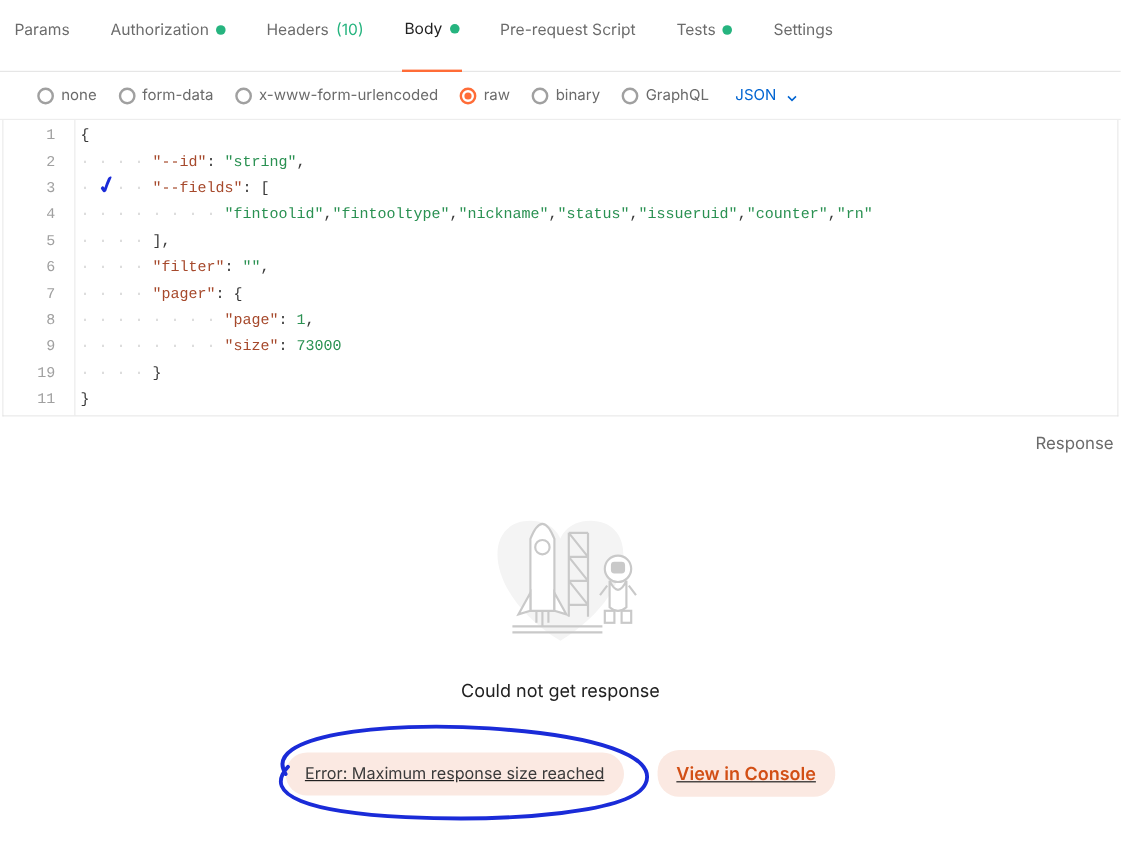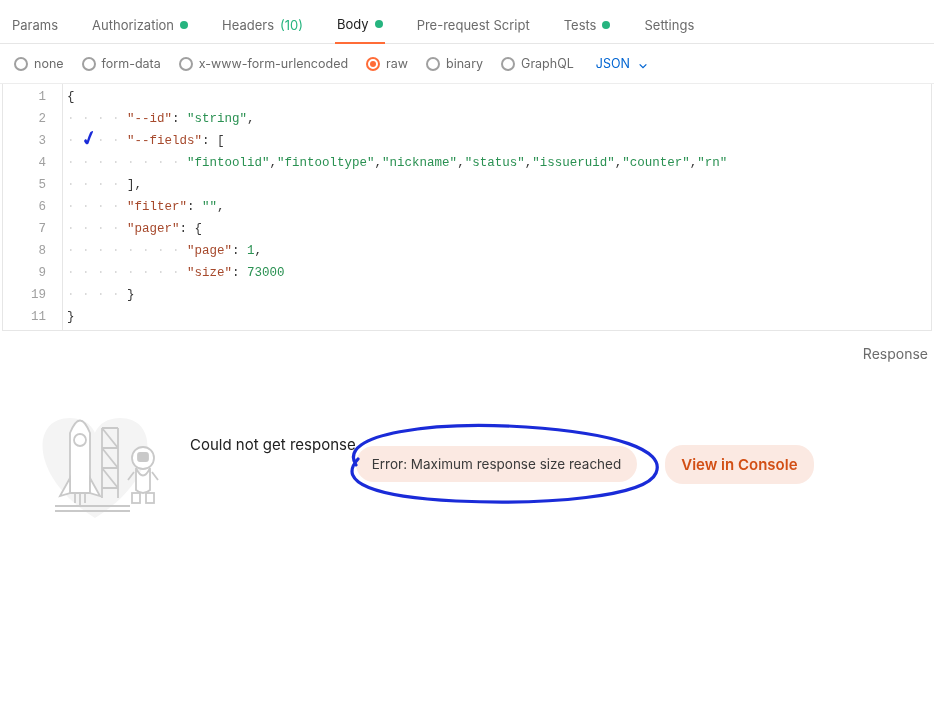--- a/index.html
+++ b/index.html
@@ -15,21 +15,21 @@
 
     
     .tabs {
       display: flex;
       align-items: center;
       gap: 30px;
       padding: 10px 10px 0 10px;
       border-bottom: 1px solid #e6e6e6;
     }
     .tab {
-      padding: 6px 2px 10px 2px;
+      padding: 6px 2px 26px 2px;
       color: #6b6b6b;
       cursor: pointer;
       display: flex;
       align-items: center;
       gap: 6px;
       font-size: 13px;
     }
     .tab.active {
       color: #212121;
       border-bottom: 2px solid #ff6c37;
@@ -43,21 +43,21 @@
     }
     .count {
       color: #26b47f;
     }
 
     
     .body-types {
       display: flex;
       align-items: center;
       gap: 18px;
-      padding: 12px 14px;
+      padding: 12px 31px;
       border-bottom: 1px solid #ededed;
     }
     .radio-opt {
       display: flex;
       align-items: center;
       gap: 6px;
       color: #6b6b6b;
       cursor: pointer;
       font-size: 12.5px;
     }
@@ -159,38 +159,40 @@
 
     
     .response-header {
       padding: 14px 6px 6px 6px;
       color: #6b6b6b;
       font-size: 14px;
       text-align: right;
     }
     .response-body {
       display: flex;
+      flex-direction: column;
       align-items: center;
       padding-top: 10px;
     }
     .illustration {
       width: 190px;
       height: 150px;
       margin-bottom: 22px;
     }
     .resp-msg {
       color: #212121;
       font-size: 15px;
       margin-bottom: 40px;
     }
     .resp-error-row {
       display: flex;
       align-items: center;
       gap: 28px;
       position: relative;
+      text-decoration: underline;
     }
     .error-badge {
       background: #fbe9e2;
       color: #3a3a3a;
       padding: 10px 16px;
       border-radius: 18px;
       font-size: 13.5px;
     }
     .view-console {
       background: #fbe9e2;

